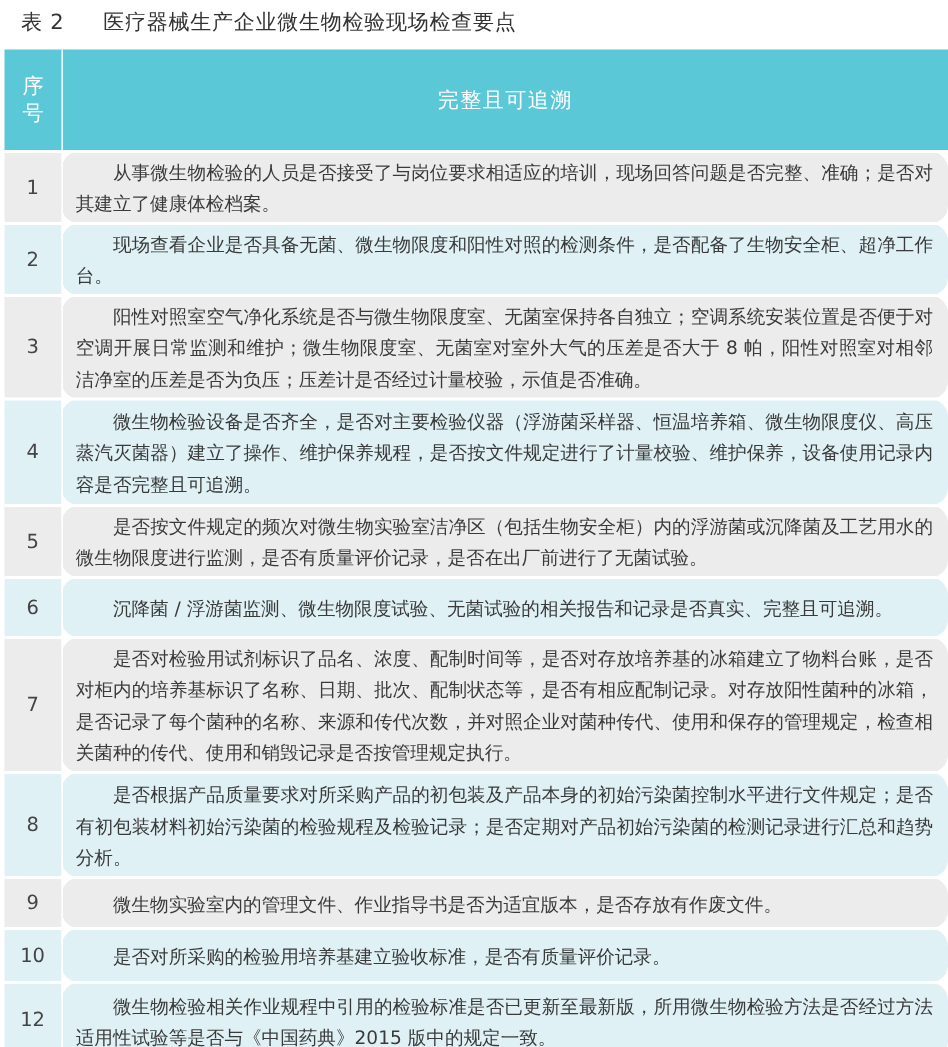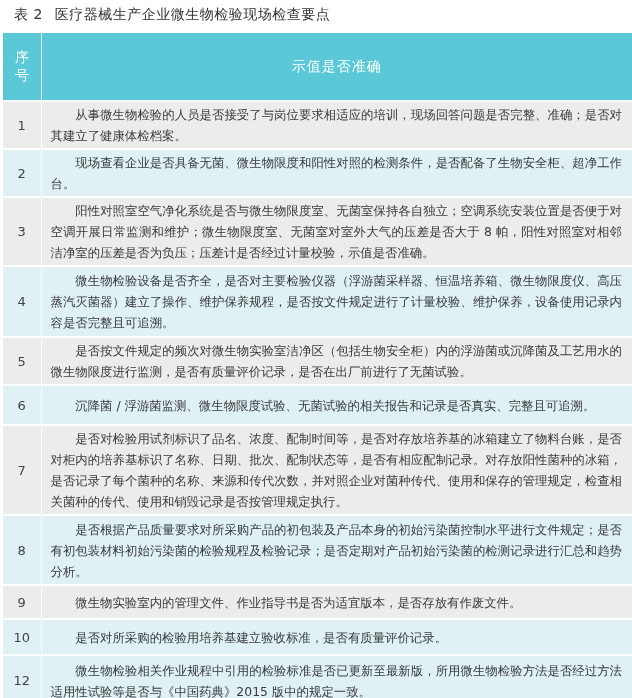--- a/index.html
+++ b/index.html
@@ -17,21 +17,21 @@
     }
     .caption {
       position: absolute;
       left: 14px;
       top: 6px;
       font-size: 14px;
       color: #333;
       letter-spacing: 0.5px;
       white-space: nowrap;
     }
-    .caption .num { margin-right: 12px; }
+    .caption .num { margin-right: 26px; }
     table.grid {
       position: absolute;
       left: 3px;
       top: 33px;
       width: 629px;
       border-collapse: collapse;
       table-layout: fixed;
     }
     table.grid col.c1 { width: 38px; }
     table.grid col.c2 { width: 591px; }
@@ -56,20 +56,21 @@
     }
     tbody td.idx {
       text-align: center;
       font-size: 13px;
       color: #444;
       border-right: 1px solid #ffffff;
     }
     tbody td.txt {
       padding: 2px 10px 2px 9px;
       text-align: justify;
+      border-radius: 12px;
     }
     tbody td.txt .p { text-indent: 2em; display: block; }
     tr.odd td { background: #ececec; }
     tr.even td { background: #dff1f5; }
     .watermark {
       position: absolute;
       right: 22px;
       bottom: 4px;
       width: 170px;
       height: 56px;
@@ -103,21 +104,21 @@
 </div>
 
 <table class="grid">
   <colgroup>
       <col class="c1">
       <col class="c2">
     </colgroup>
   <thead>
     <tr>
       <th>序号</th>
-      <th>示值是否准确</th>
+      <th>完整且可追溯</th>
     </tr>
   </thead>
   <tbody id="tbody">
       <tr class="odd" style="height: 45px;">
         <td class="idx">1</td>
         <td class="txt">
           <span class="p">从事微生物检验的人员是否接受了与岗位要求相适应的培训，现场回答问题是否完整、准确；是否对其建立了健康体检档案。</span>
         </td>
       </tr>
       <tr class="even" style="height: 46px;">

